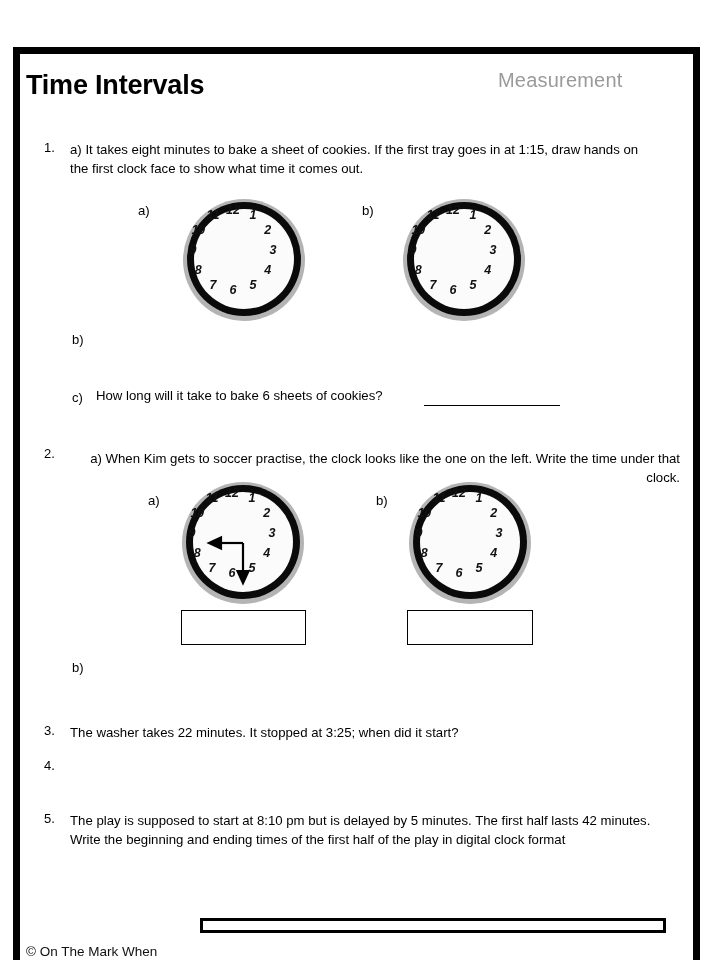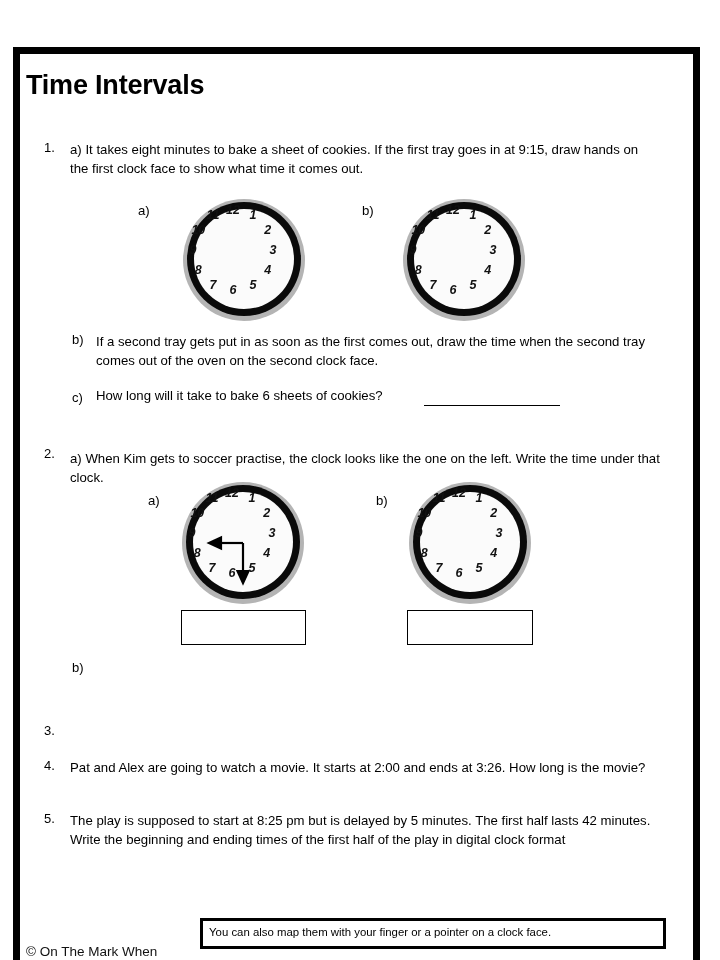--- a/index.html
+++ b/index.html
@@ -157,23 +157,24 @@
     font-weight: bold;
   }
 </style>
 </head>
 <body>
 
 <div class="page">
   <div class="frame"></div>
 
   <div class="title">Time Intervals</div>
+  <div class="strand">Measurement</div>
 
   <div class="q-num" style="left:44px; top:104px;">1.</div>
-  <div class="q-text" style="left:70px; top:104px; width:590px;">a) It takes eight minutes to bake a sheet of cookies. If the first tray goes in at 9:15, draw hands on the first clock face to show what time it comes out.</div>
+  <div class="q-text" style="left:70px; top:104px; width:590px;">a) It takes eight minutes to bake a sheet of cookies. If the first tray goes in at 1:15, draw hands on the first clock face to show what time it comes out.</div>
 
   <div class="sub-label" style="left:138px; top:167px;">a)</div>
   <div class="clock" id="q1-clock-a" style="left:183px; top:163px;">
     <div class="bezel-outer"></div>
     <div class="bezel-black"></div>
     <div class="face"></div>
   <span class="num" style="left: 50px; top: 11px;">12</span>
       <span class="num" style="left: 70px; top: 16.359px;">1</span>
       <span class="num" style="left: 84.641px; top: 31px;">2</span>
       <span class="num" style="left: 90px; top: 51px;">3</span>
@@ -200,28 +201,27 @@
       <span class="num" style="left: 70px; top: 85.641px;">5</span>
       <span class="num" style="left: 50px; top: 91px;">6</span>
       <span class="num" style="left: 30px; top: 85.641px;">7</span>
       <span class="num" style="left: 15.359px; top: 71px;">8</span>
       <span class="num" style="left: 10px; top: 51px;">9</span>
       <span class="num" style="left: 15.359px; top: 31px;">10</span>
       <span class="num" style="left: 30px; top: 16.359px;">11</span>
     </div>
 
   <div class="q-num" style="left:72px; top:296px;">b)</div>
-  <div class="q-text" style="left:96px; top:296px; width:590px;">If a second tray gets put in as soon as the first comes out, draw the time when the second tray comes out of the oven on the second clock face.</div>
 
   <div class="q-num" style="left:72px; top:354px;">c)</div>
   <div class="q-text" style="left:96px; top:350px; width:400px;">How long will it take to bake 6 sheets of cookies?</div>
   <div class="answer-line" style="left:424px; top:369px; width:136px;"></div>
 
   <div class="q-num" style="left:44px; top:410px;">2.</div>
-  <div class="q-text" style="left:70px; top:413px; width:600px;">a) When Kim gets to soccer practise, the clock looks like the one on the left. Write the time under that clock.</div>
+  <div class="q-text" style="left:80px; top:413px; width:600px;text-align:right;">a) When Kim gets to soccer practise, the clock looks like the one on the left. Write the time under that clock.</div>
 
   <div class="sub-label" style="left:148px; top:457px;">a)</div>
   <div class="clock" id="q2-clock-a" style="left:182px; top:446px;">
     <div class="bezel-outer"></div>
     <div class="bezel-black"></div>
     <div class="face"></div>
     <svg class="hands" viewBox="0 0 122 122">
       <g stroke="#000" stroke-width="2.2" fill="#000">
         <line x1="61" y1="61" x2="36" y2="61"></line>
         <polygon points="27,61 39,55.5 39,66.5"></polygon>
@@ -261,24 +261,23 @@
       <span class="num" style="left: 15.359px; top: 31px;">10</span>
       <span class="num" style="left: 30px; top: 16.359px;">11</span>
     </div>
 
   <div class="answer-box" style="left:181px; top:574px; width:125px; height:35px;"></div>
   <div class="answer-box" style="left:407px; top:574px; width:126px; height:35px;"></div>
 
   <div class="q-num" style="left:72px; top:624px;">b)</div>
 
   <div class="q-num" style="left:44px; top:687px;">3.</div>
+  <div class="q-text" style="left:70px; top:687px; width:600px;">The washer takes 22 minutes. It stopped at 3:25; when did it start?</div>
 
   <div class="q-num" style="left:44px; top:722px;">4.</div>
-  <div class="q-text" style="left:70px; top:722px; width:590px;">Pat and Alex are going to watch a movie. It starts at 2:00 and ends at 3:26. How long is the movie?</div>
 
   <div class="q-num" style="left:44px; top:775px;">5.</div>
-  <div class="q-text" style="left:70px; top:775px; width:590px;">The play is supposed to start at 8:25 pm but is delayed by 5 minutes. The first half lasts 42 minutes. Write the beginning and ending times of the first half of the play in  digital clock format</div>
+  <div class="q-text" style="left:70px; top:775px; width:590px;">The play is supposed to start at 8:10 pm but is delayed by 5 minutes. The first half lasts 42 minutes. Write the beginning and ending times of the first half of the play in  digital clock format</div>
 
   <div class="copyright">© On The Mark When</div>
   <div class="practise-box">
-    <div class="practise-line">You can also map them with your finger or a pointer on a clock face.</div>
   </div>
 </div>
 
 </body></html>

